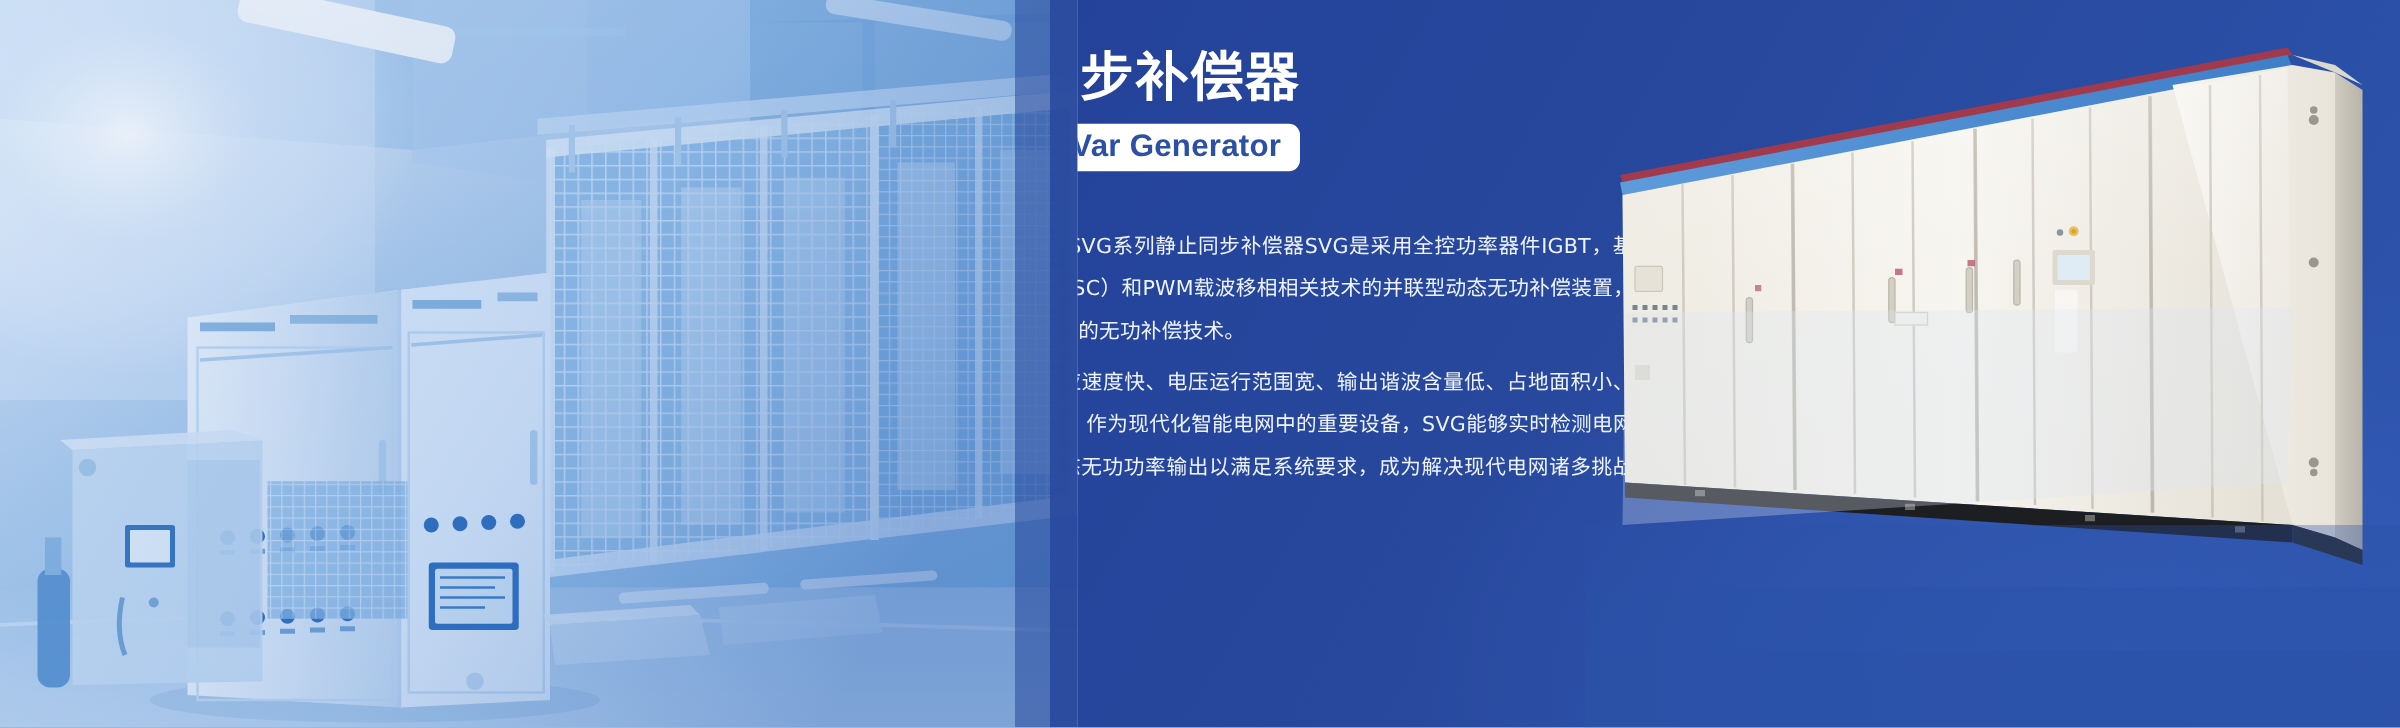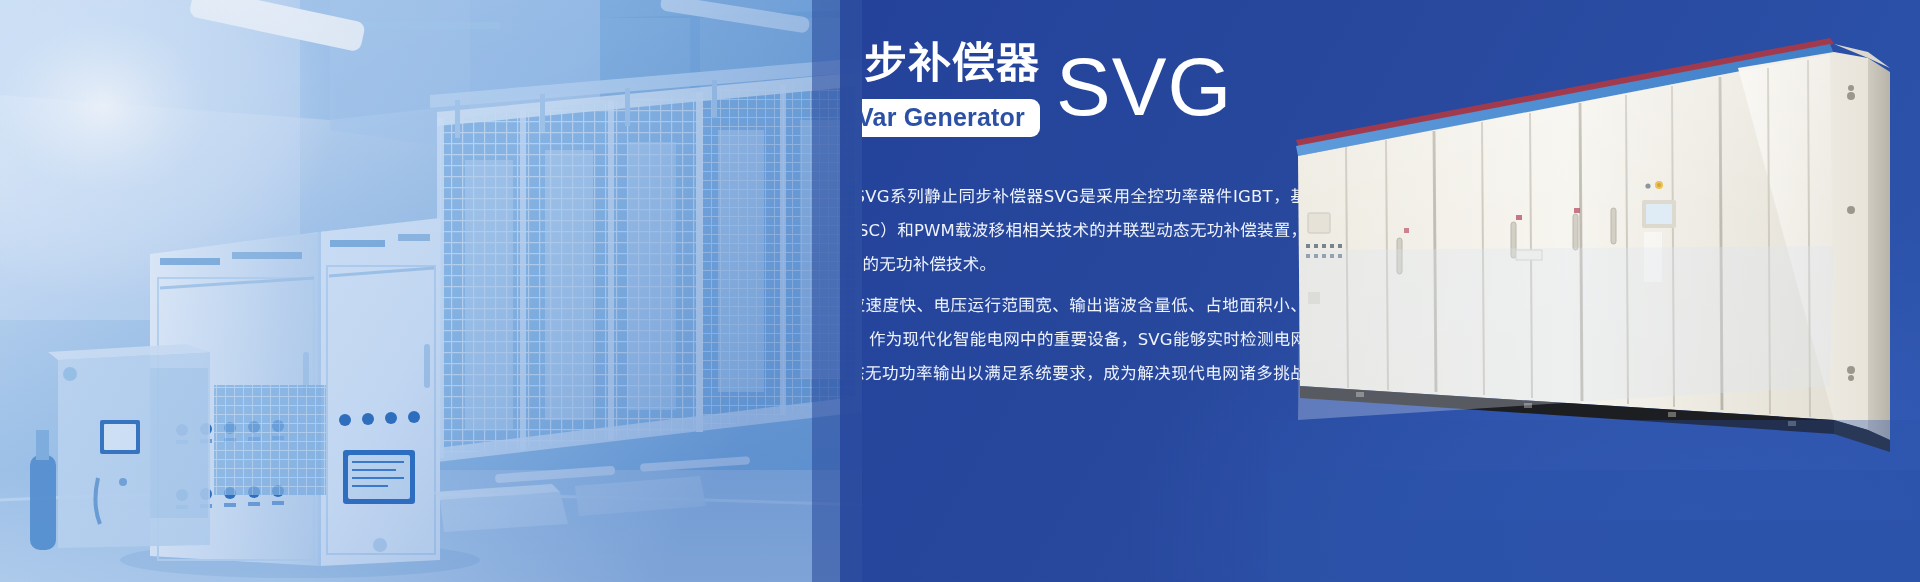--- a/index.html
+++ b/index.html
@@ -309,21 +309,20 @@
     </svg>
   </div>
 
   <div class="content-panel">
 
     <div class="headline">
       <div class="headline-left">
         <div class="title-cn">静止同步补偿器</div>
         <div class="title-badge">Static Var Generator</div>
       </div>
-      <div class="title-abbr">SVG</div>
     </div>
 
     <div class="copy">
       <p>华瑞清能HRSVG系列静止同步补偿器SVG是采用全控功率器件IGBT，基于电压源换流器（VSC）和PWM载波移相相关技术的并联型动态无功补偿装置，是当今世界上最先进的无功补偿技术。</p>
       <p>SVG具有响应速度快、电压运行范围宽、输出谐波含量低、占地面积小、功率 损耗小等特点。作为现代化智能电网中的重要设备，SVG能够实时检测电网状态，快速调节动态无功功率输出以满足系统要求，成为解决现代电网诸多挑战的重要手段之一。</p>
     </div>
 
     <div class="product">
       <svg class="product-svg" viewBox="0 0 660 582" preserveAspectRatio="xMidYMid meet">
         <defs>

